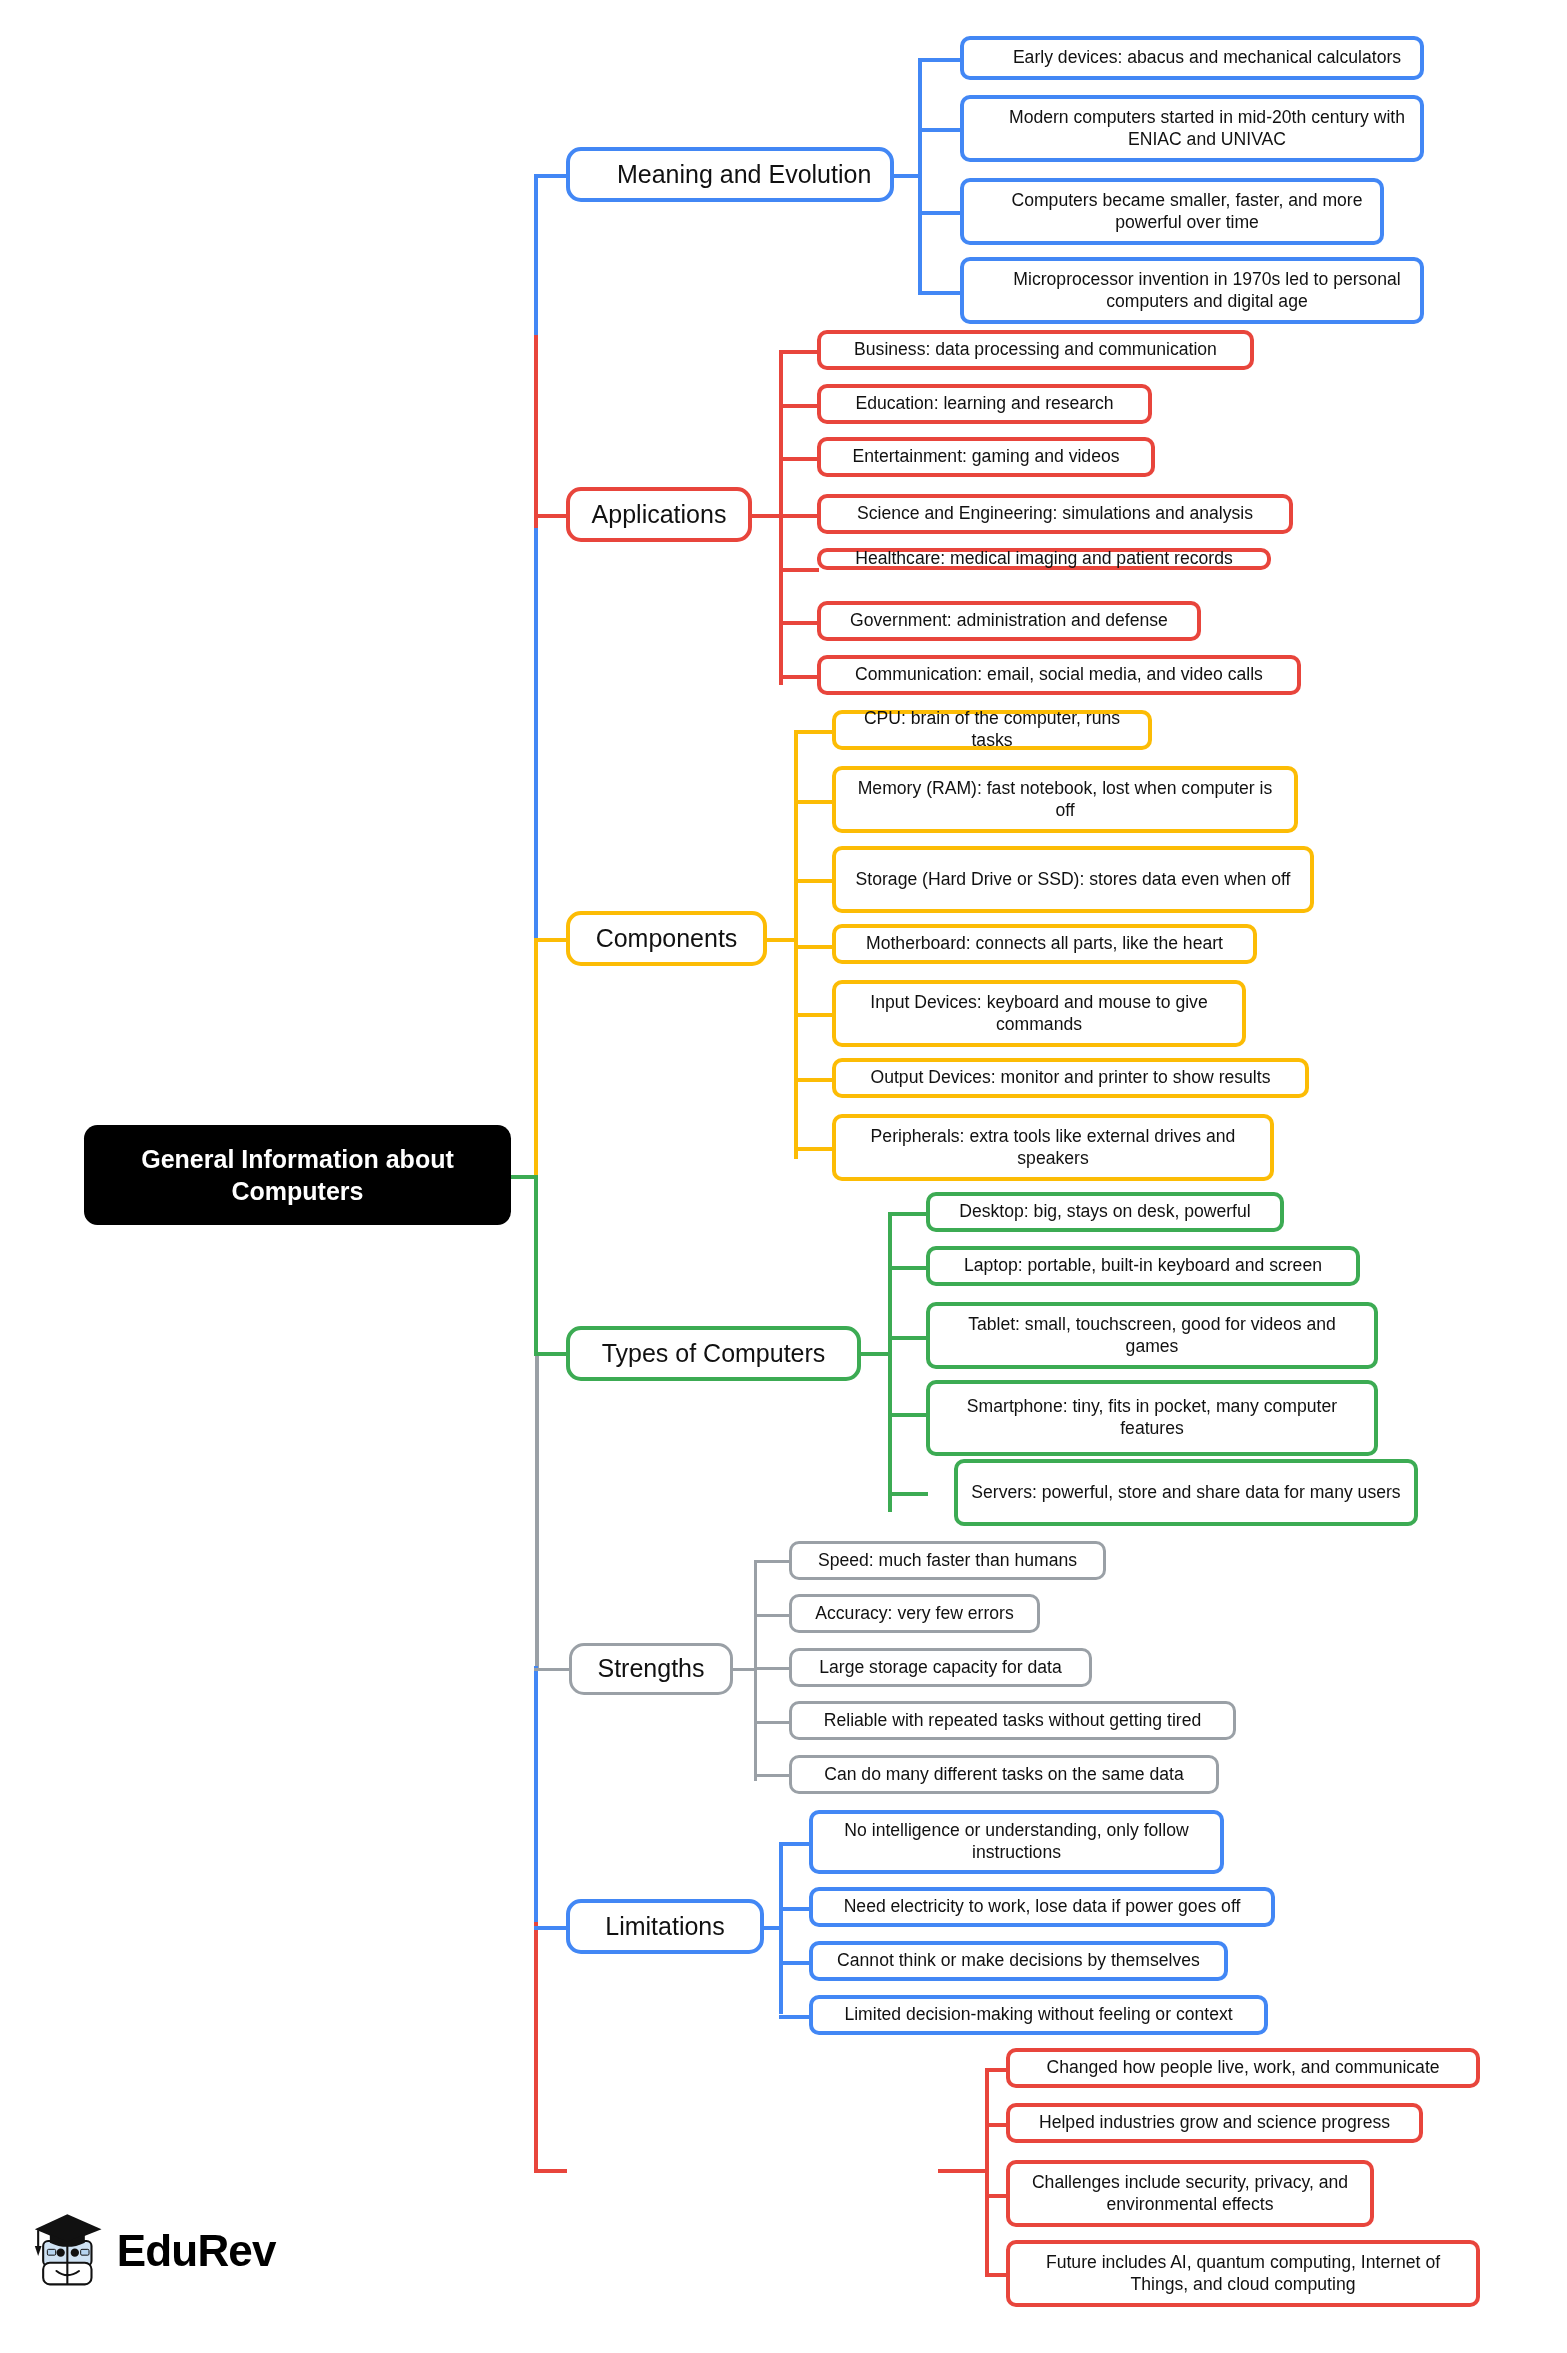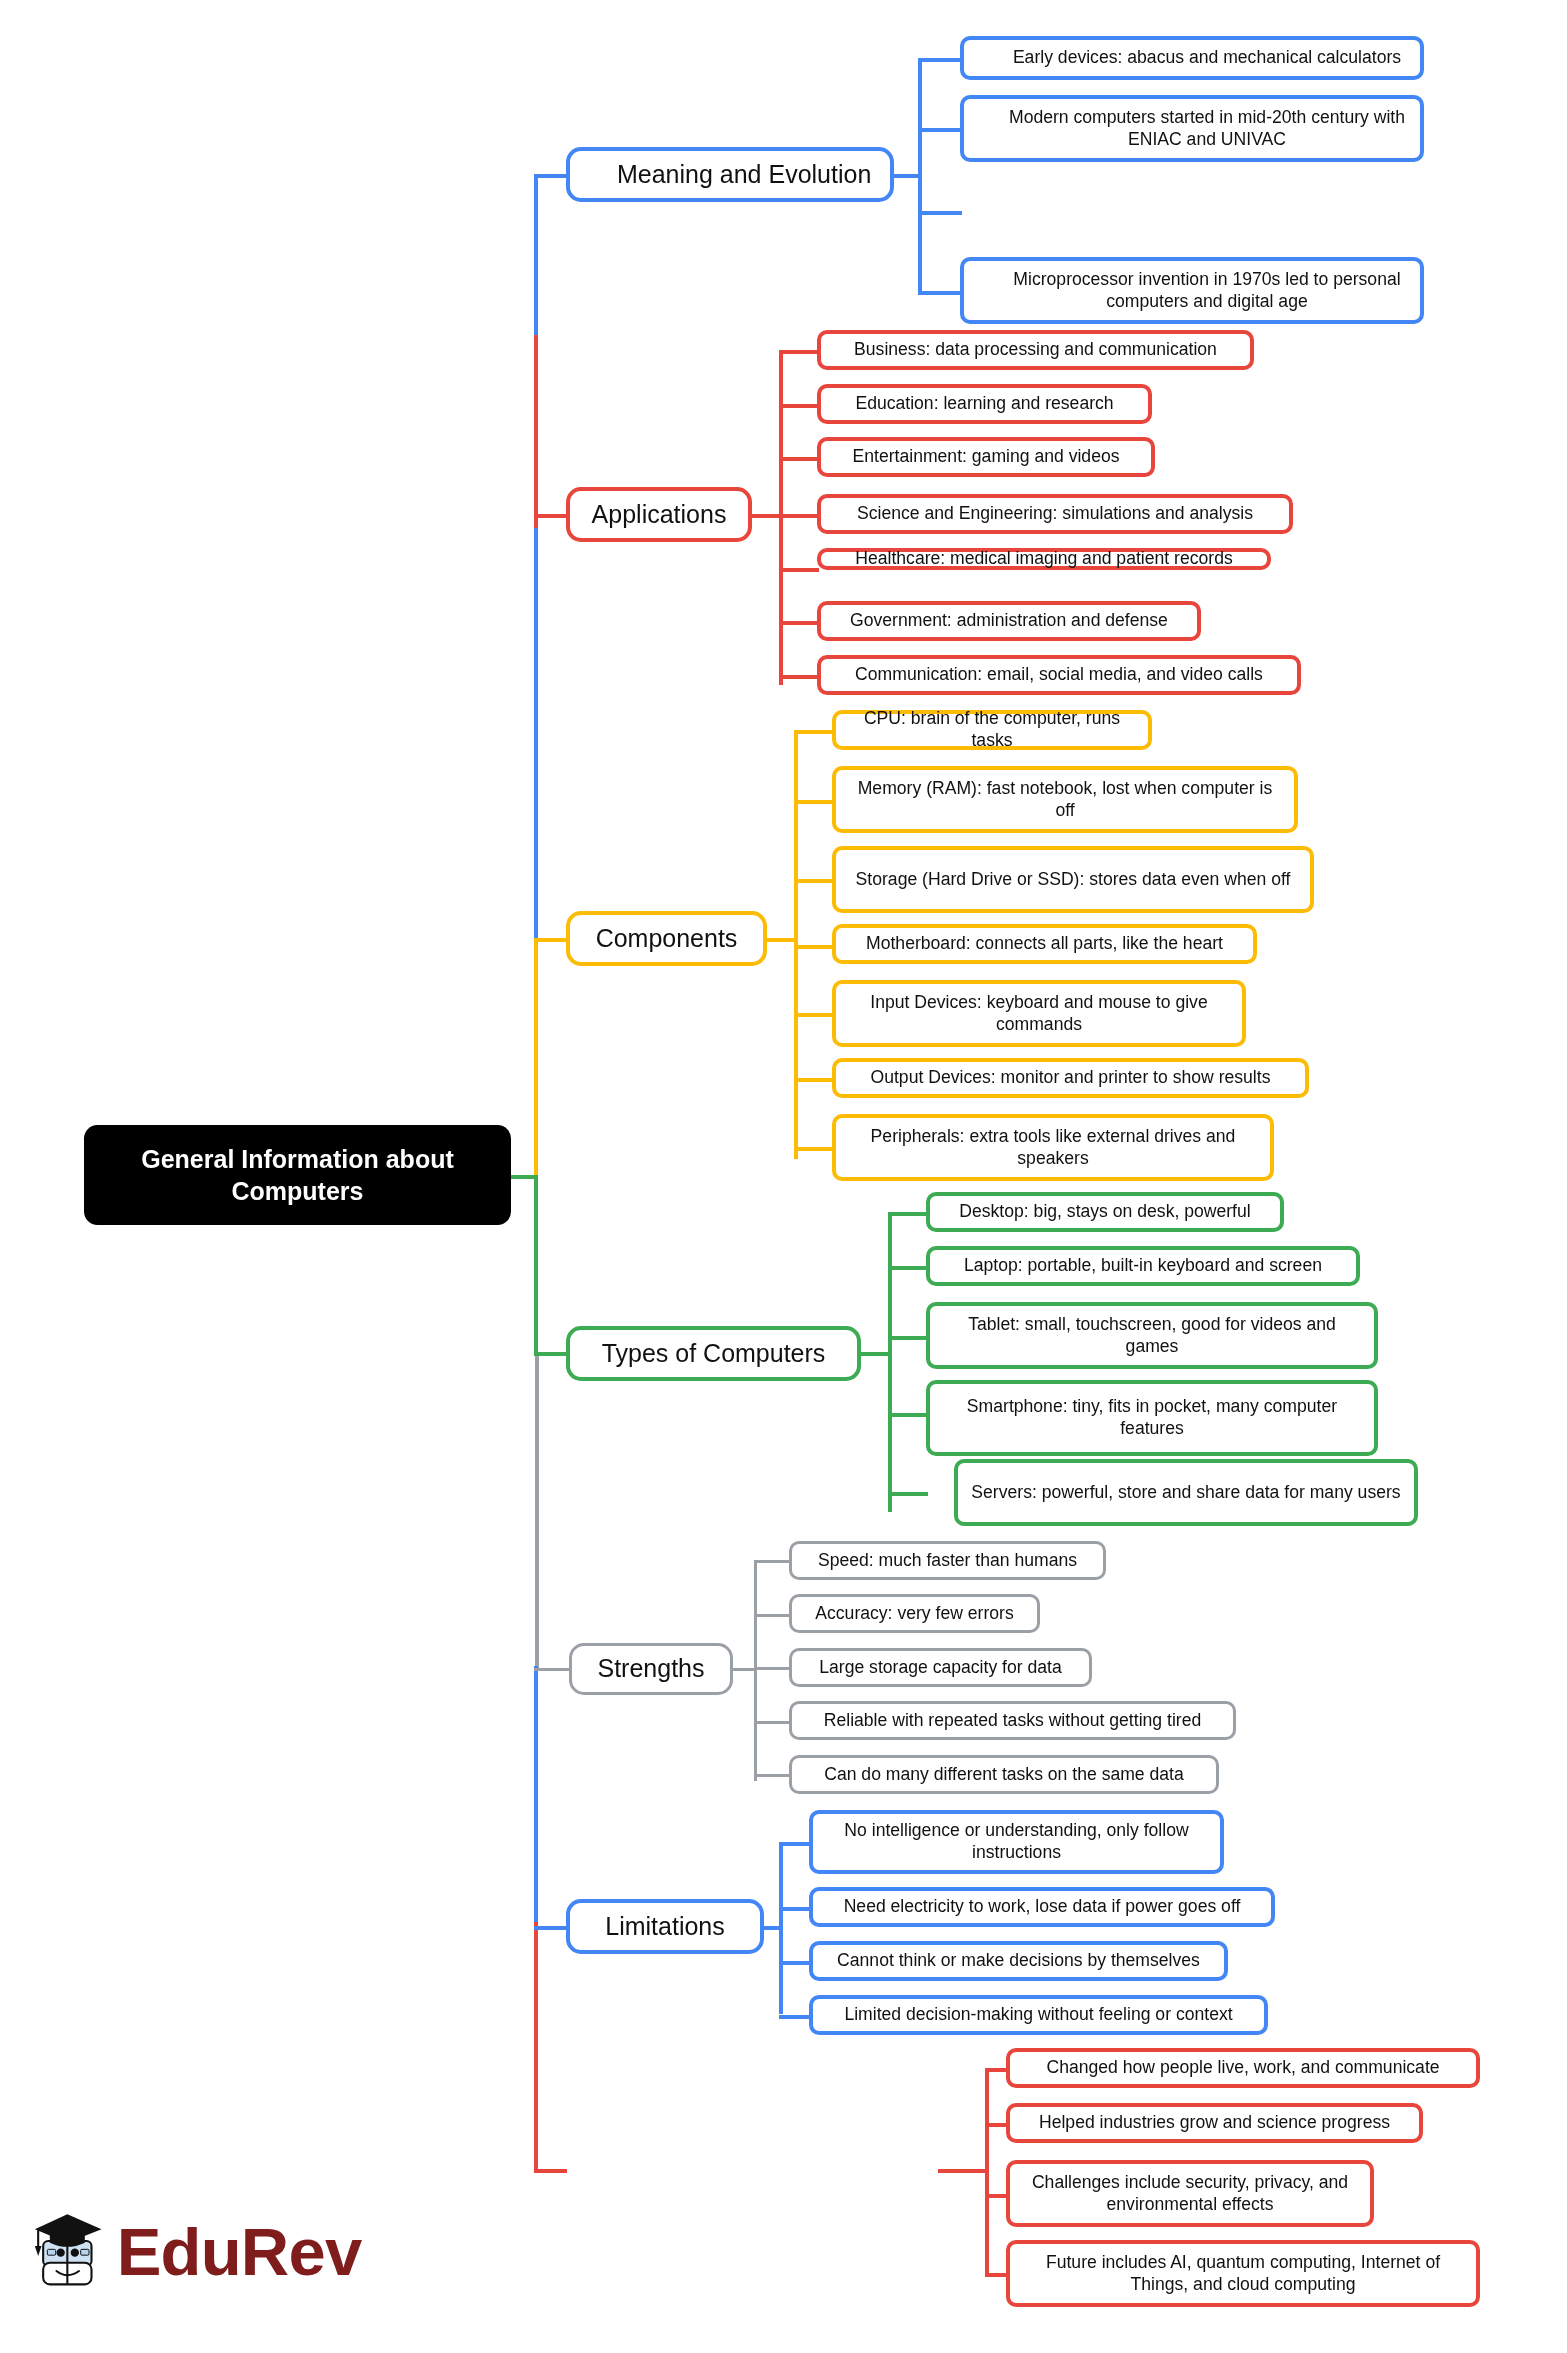--- a/index.html
+++ b/index.html
@@ -31,21 +31,21 @@
   .v.thinl{width:3.3px;}
   .h.thinl{height:3.3px;}
   .b-blue{background:#4287f5;}
   .b-red{background:#e8453c;}
   .b-yellow{background:#fcbc05;}
   .b-green{background:#3cab53;}
   .b-grey{background:#9aa0a6;}
 
   
   #logo{position:absolute;left:33px;top:2211px;display:flex;align-items:center;gap:11.7px;}
-  #logo .wordmark{font-size:67px;font-weight:bold;color:#7f1d1d;letter-spacing:-0.8px;}
+  #logo .wordmark{font-size:44px;font-weight:bold;color:#000000;letter-spacing:-0.8px;}
   #logo .mascot{width:72px;height:80px;position:relative;}
 </style>
 </head>
 <body>
 
 <div id="stage">
 
   <div class="ln v b-blue" style="left:534px;top:174px;height:1001px;"></div>
   <div class="ln v b-yellow" style="left:534px;top:938px;height:243px;"></div>
   <div class="ln v b-green" style="left:534px;top:1176px;height:180px;"></div>
@@ -63,20 +63,21 @@
   <div class="ln v b-blue" style="left:918px;top:58px;height:233px;"></div>
   <div class="ln h b-blue" style="left:891px;top:174px;width:30px;"></div>
 
   <div class="ln h b-blue" style="left:918px;top:58px;width:44px;"></div>
   <div class="node leaf c-blue" style="left:960px;top:36px;width:464px;height:44px;">Early devices: abacus and mechanical calculators</div>
 
   <div class="ln h b-blue" style="left:918px;top:128px;width:44px;"></div>
   <div class="node leaf c-blue" style="left:960px;top:95px;width:464px;height:67px;">Modern computers started in mid-20th century with ENIAC and UNIVAC</div>
 
   <div class="ln h b-blue" style="left:918px;top:211px;width:44px;"></div>
+  <div class="node leaf c-blue" style="left:960px;top:178px;width:424px;height:67px;">Computers became smaller, faster, and more powerful over time</div>
 
   <div class="ln h b-blue" style="left:918px;top:291px;width:44px;"></div>
   <div class="node leaf c-blue" style="left:960px;top:257px;width:464px;height:67px;">Microprocessor invention in 1970s led to personal computers and digital age</div>
 
   <div class="ln v b-red" style="left:534px;top:335px;height:193px;"></div>
   <div class="ln h b-red" style="left:534px;top:514px;width:33px;"></div>
   <div class="node branch c-red" style="left:566px;top:487px;width:186px;height:55px;">Applications</div>
 
   <div class="ln v b-red" style="left:779px;top:350px;height:335px;"></div>
   <div class="ln h b-red" style="left:750px;top:514px;width:32px;"></div>

